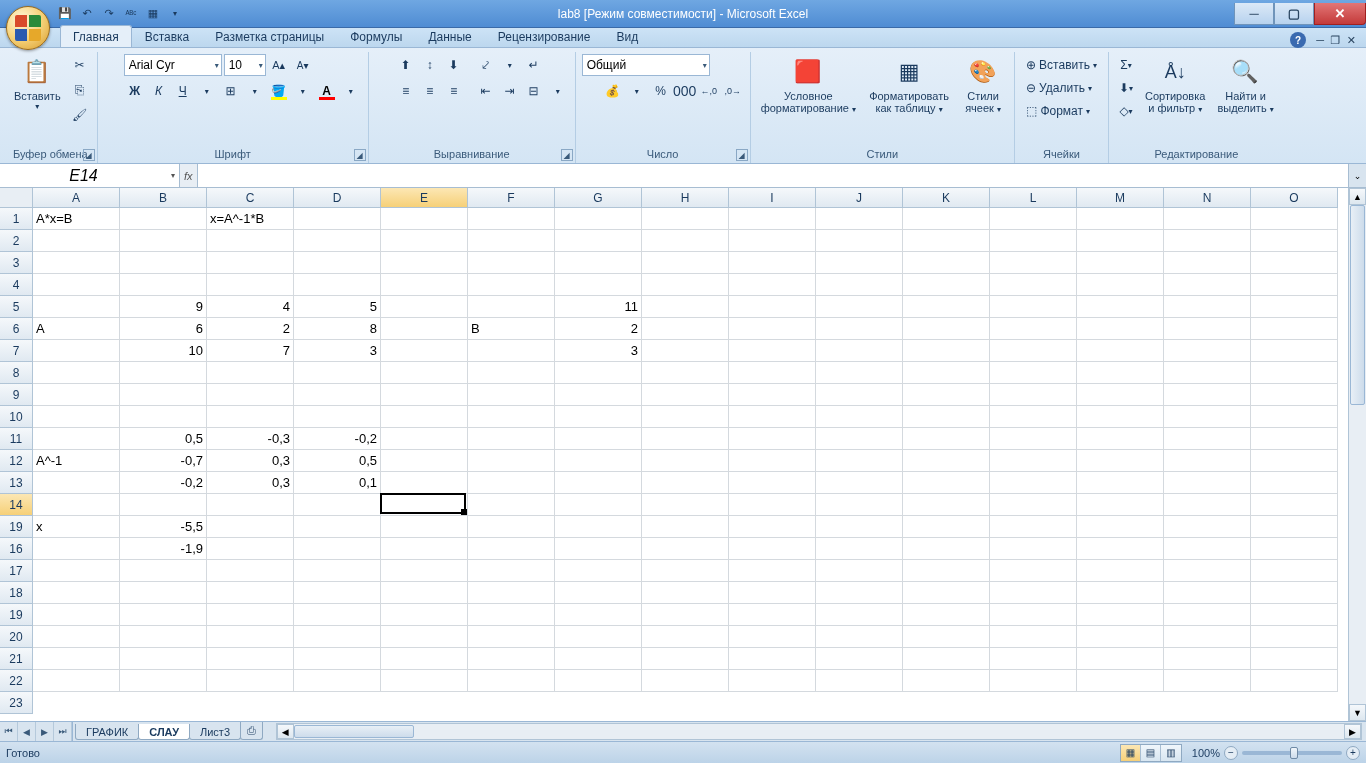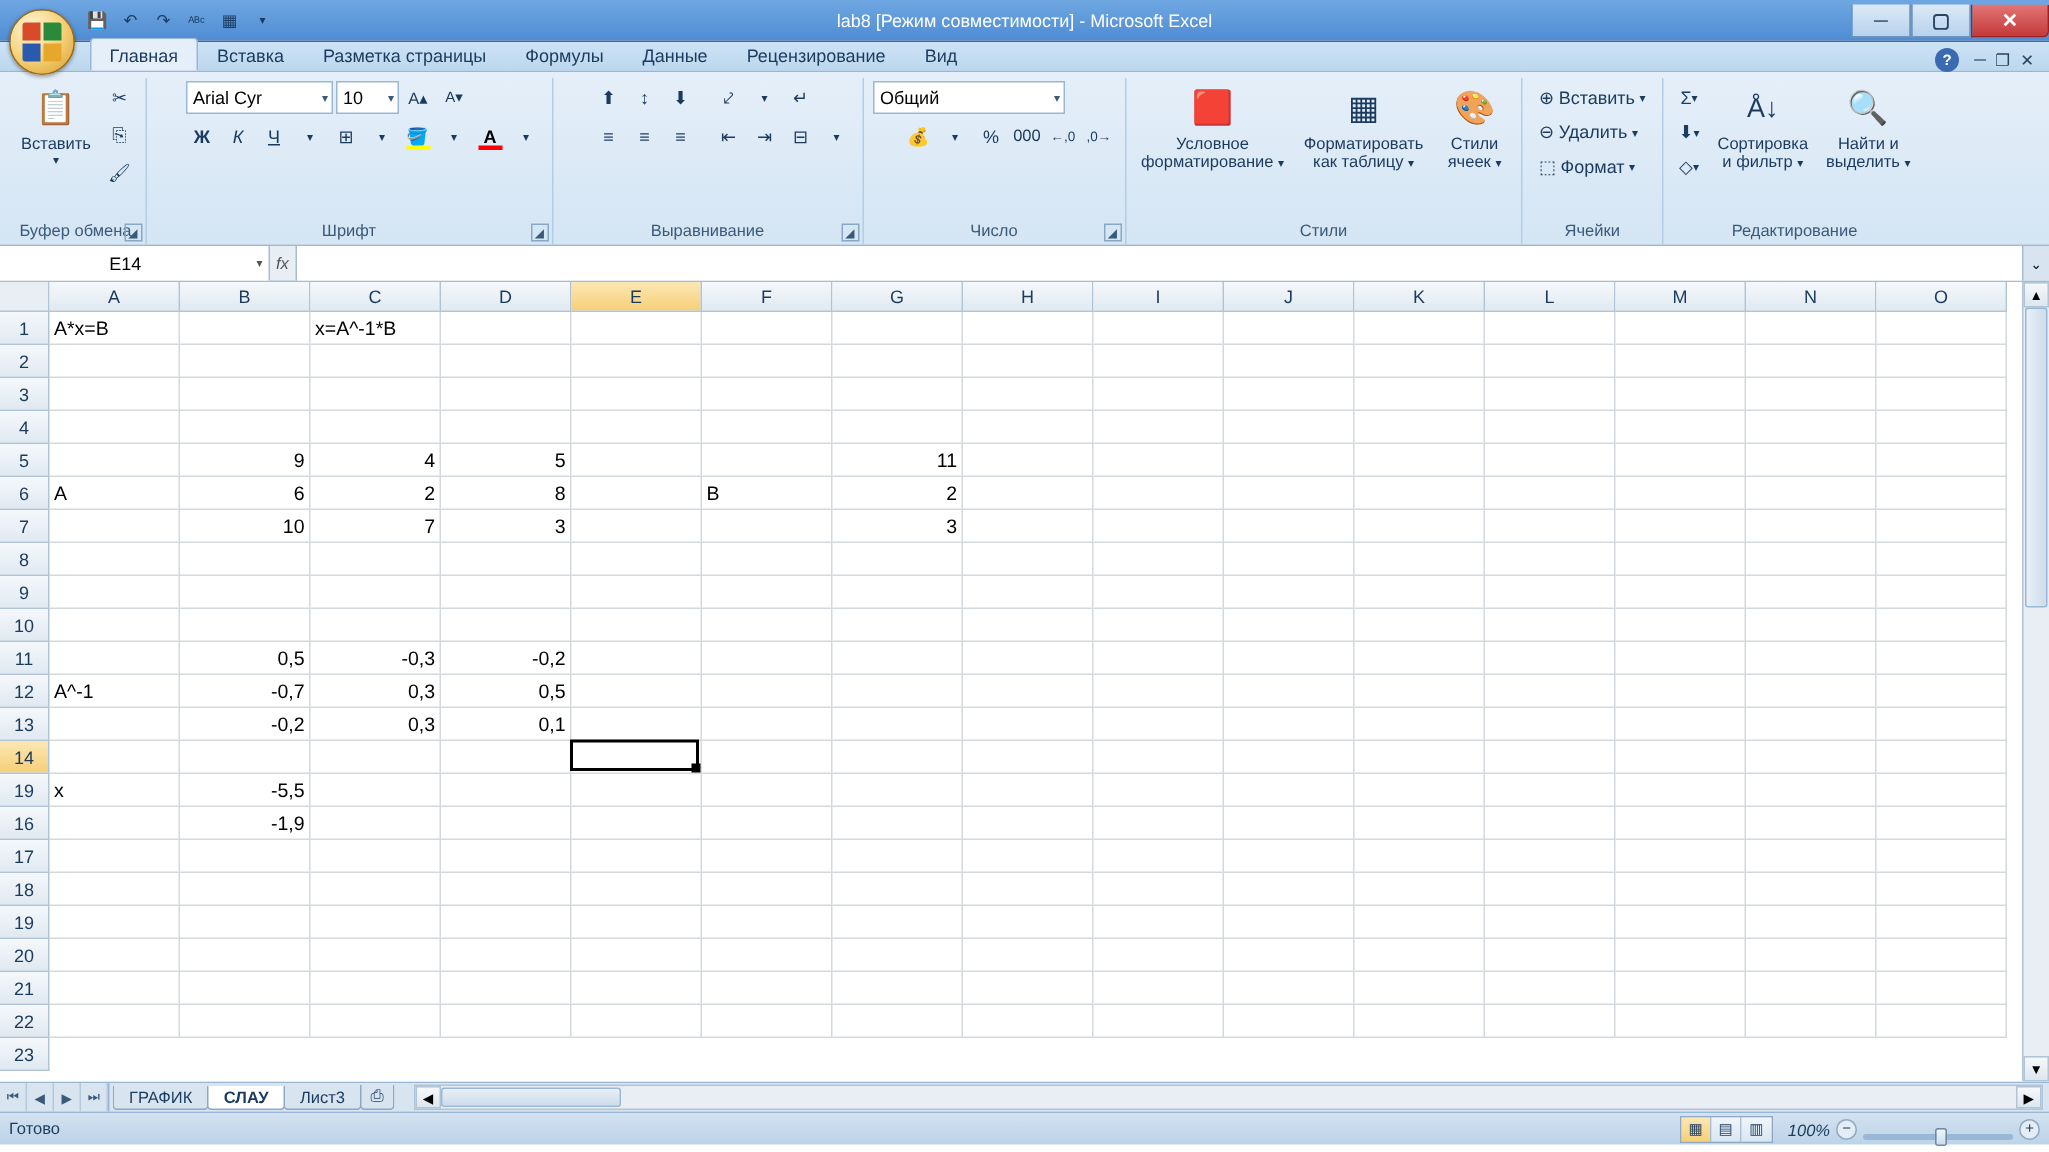--- a/index.html
+++ b/index.html
@@ -43,21 +43,21 @@
 .small-col { display: flex; flex-direction: column; gap: 3px; }
 .small-btn { width: 22px; height: 22px; display: flex; align-items: center; justify-content: center; font-size: 12px; color: #1a3a5e; border: 1px solid transparent; border-radius: 2px; }
 .combo { height: 22px; border: 1px solid #9ab7d5; background: #fff; display: flex; align-items: center; padding: 0 2px 0 4px; font-size: 12px; }
 .combo .drop { margin-left: auto; font-size: 8px; color: #3a5a7a; padding-left: 3px; }
 
 .row2 { display: flex; gap: 2px; margin-left: 20px; }
 
 
 .formulabar { height: 24px; border-bottom: 1px solid #a7bdd2; display: flex; align-items: stretch; background: #e8eef4; }
 .namebox { width: 180px; border-right: 1px solid #a7bdd2; display: flex; align-items: center; background: #fff; }
-.namebox input { border: none; width: 100%; padding: 0 4px; font-size: 12px; text-align: center; outline: none; }
+.namebox input { border: none; width: 100%; padding: 0 4px; font-size: 16px; text-align: center; outline: none; font-style: italic; }
 .namebox .drop { font-size: 8px; padding: 0 4px; color: #555; }
 .fx-buttons { display: flex; align-items: center; padding: 0 4px; gap: 4px; border-right: 1px solid #a7bdd2; }
 .fx-label { font-size: 11px; font-style: italic; color: #555; }
 .formula-input { flex: 1; background: #fff; border: none; padding: 0 4px; font-size: 12px; outline: none; }
 .fb-expand { width: 18px; border-left: 1px solid #a7bdd2; display: flex; align-items: center; justify-content: center; font-size: 9px; background: #d8e4ef; }
 
 
 .grid-wrap { position: relative; height: 533px; background: #fff; }
 .corner { position: absolute; left: 0; top: 0; width: 33px; height: 20px; background: #e8eef4; border-right: 1px solid #b0c4d6; border-bottom: 1px solid #b0c4d6; }
 .col-headers { position: absolute; left: 33px; top: 0; right: 18px; height: 20px; display: flex; }
@@ -91,21 +91,21 @@
 .hscroll .arrow { position: absolute; top: 0; width: 17px; height: 100%; display: flex; align-items: center; justify-content: center; font-size: 9px; background: linear-gradient(#f5f8fb,#dde7ef); border: 1px solid #b0c4d6; box-sizing: border-box; }
 .hscroll .arrow.l { left: 0; } .hscroll .arrow.r { right: 0; }
 .hscroll .thumb { position: absolute; left: 17px; top: 1px; bottom: 1px; width: 120px; background: linear-gradient(#e8eff6,#cddceb); border: 1px solid #9ab7d5; border-radius: 2px; }
 
 
 .statusbar { height: 22px; background: linear-gradient(#d3e2f0,#bcd3e8); border-top: 1px solid #9ab7d5; display: flex; align-items: center; font-size: 11px; color: #1a3a5e; padding: 0 6px; }
 .views { margin-left: auto; display: flex; gap: 0; border: 1px solid #8fa9c2; }
 .view-b { width: 20px; height: 16px; display: flex; align-items: center; justify-content: center; background: linear-gradient(#f0f6fb,#d8e6f1); border-right: 1px solid #a8bed2; font-size: 10px; }
 .view-b:last-child { border-right: none; }
 .view-b.active { background: linear-gradient(#fce7b4,#f6d078); }
-.zoom { display: flex; align-items: flex-end; gap: 4px; margin-left: 10px; font-style: italic; }
+.zoom { display: flex; align-items: center; gap: 4px; margin-left: 10px; }
 .zoom-slider { width: 100px; height: 4px; background: #9ab7d5; position: relative; border-radius: 2px; }
 .zoom-thumb { position: absolute; left: 48px; top: -4px; width: 8px; height: 12px; background: linear-gradient(#f0f6fb,#cddceb); border: 1px solid #6f8aa5; border-radius: 2px; }
 .zoom-btn { width: 14px; height: 14px; border: 1px solid #8fa9c2; border-radius: 50%; display: flex; align-items: center; justify-content: center; font-size: 10px; background: #e4edf5; }
 </style>
 </head>
 <body>
 
 <div class="titlebar">
   <div class="qat">
     <div class="qat-btn">💾</div>
@@ -234,21 +234,21 @@
   <div class="group">
     <div class="group-body" style="flex-direction:column; gap:4px;">
       <div class="combo" style="width:128px;gap:12px;">
           <span>Общий</span>
           <span class="drop">▾</span>
         </div>
       <div class="row2">
         <div class="small-btn">💰</div>
         <div class="small-btn" style="font-size:8px;">▾</div>
         <div class="small-btn">%</div>
-        <div class="small-btn" style="font-size:11px;">000</div>
+        <div class="small-btn" style="font-size:14px;">000</div>
         <div class="small-btn" style="font-size:9px;">←,0</div>
         <div class="small-btn" style="font-size:9px;">,0→</div>
       </div>
     </div>
     <div class="group-label">Число</div>
     <div class="dlg-launcher">◢</div>
   </div>
 
   <div class="group">
     <div class="group-body">

